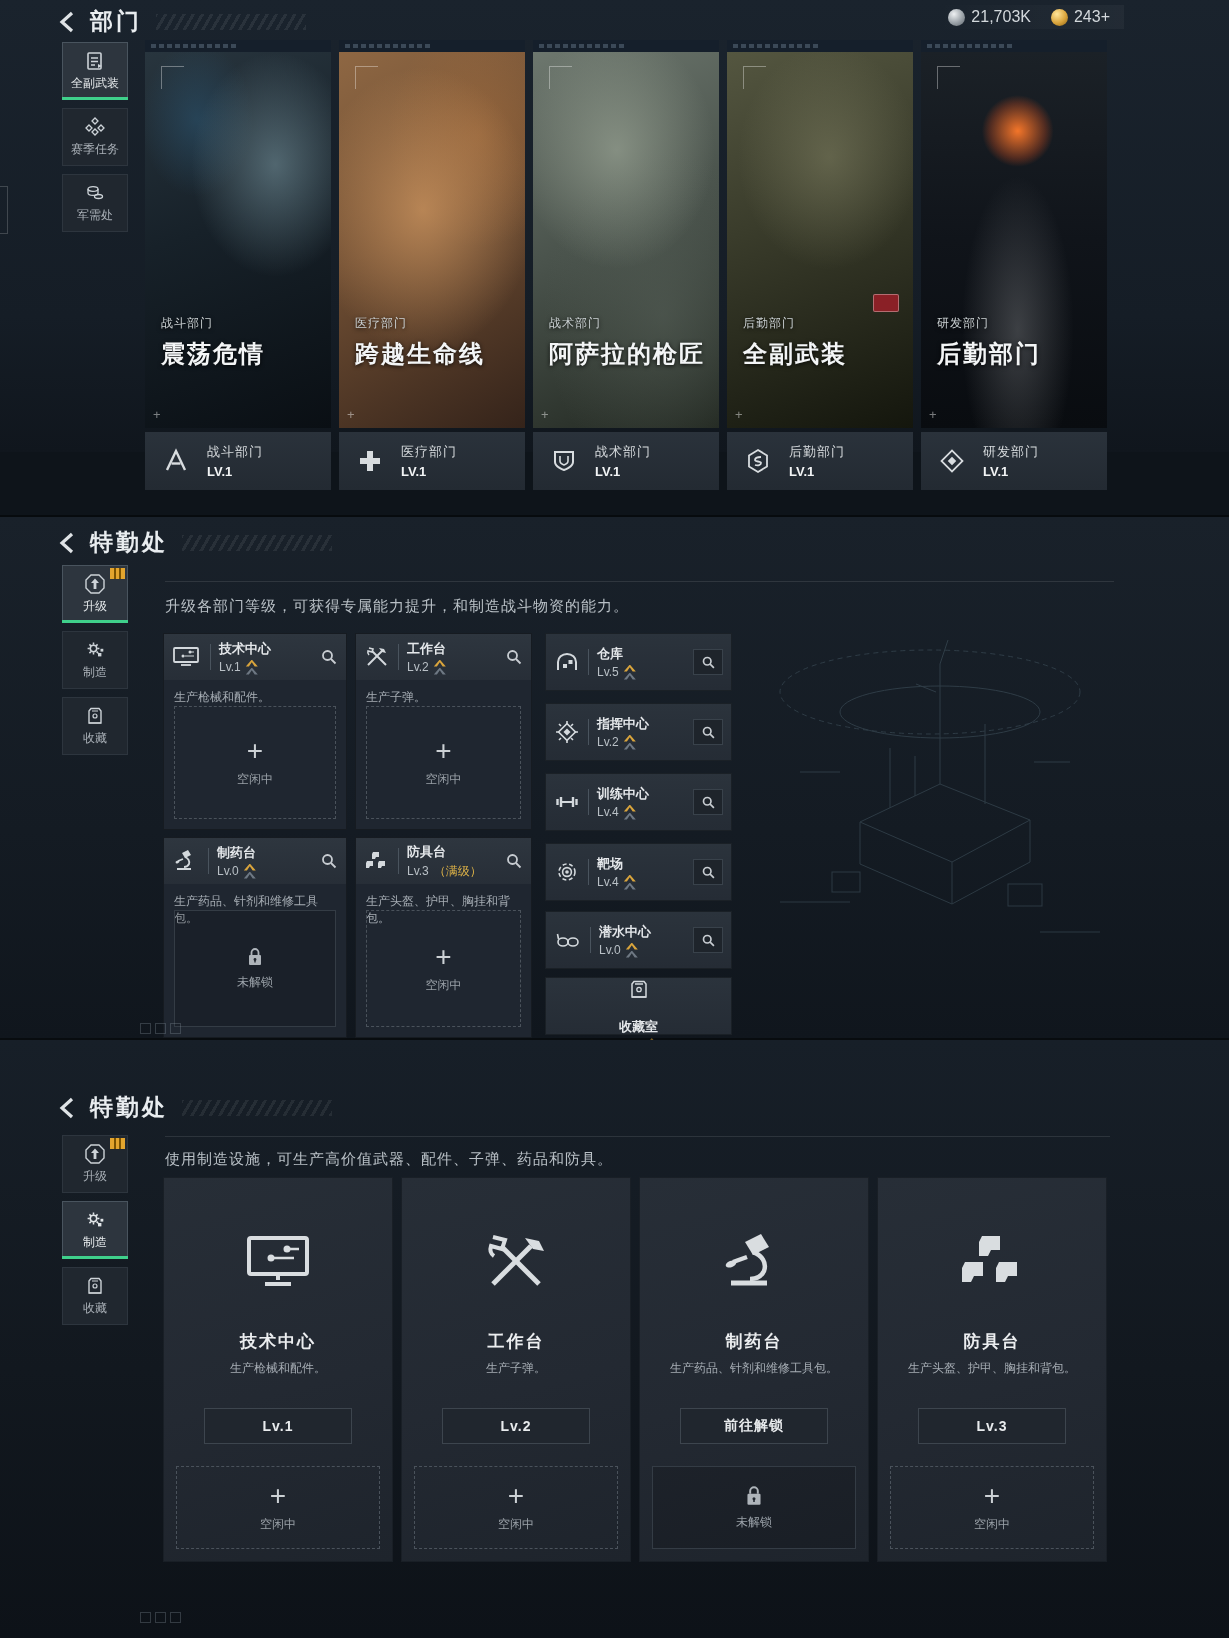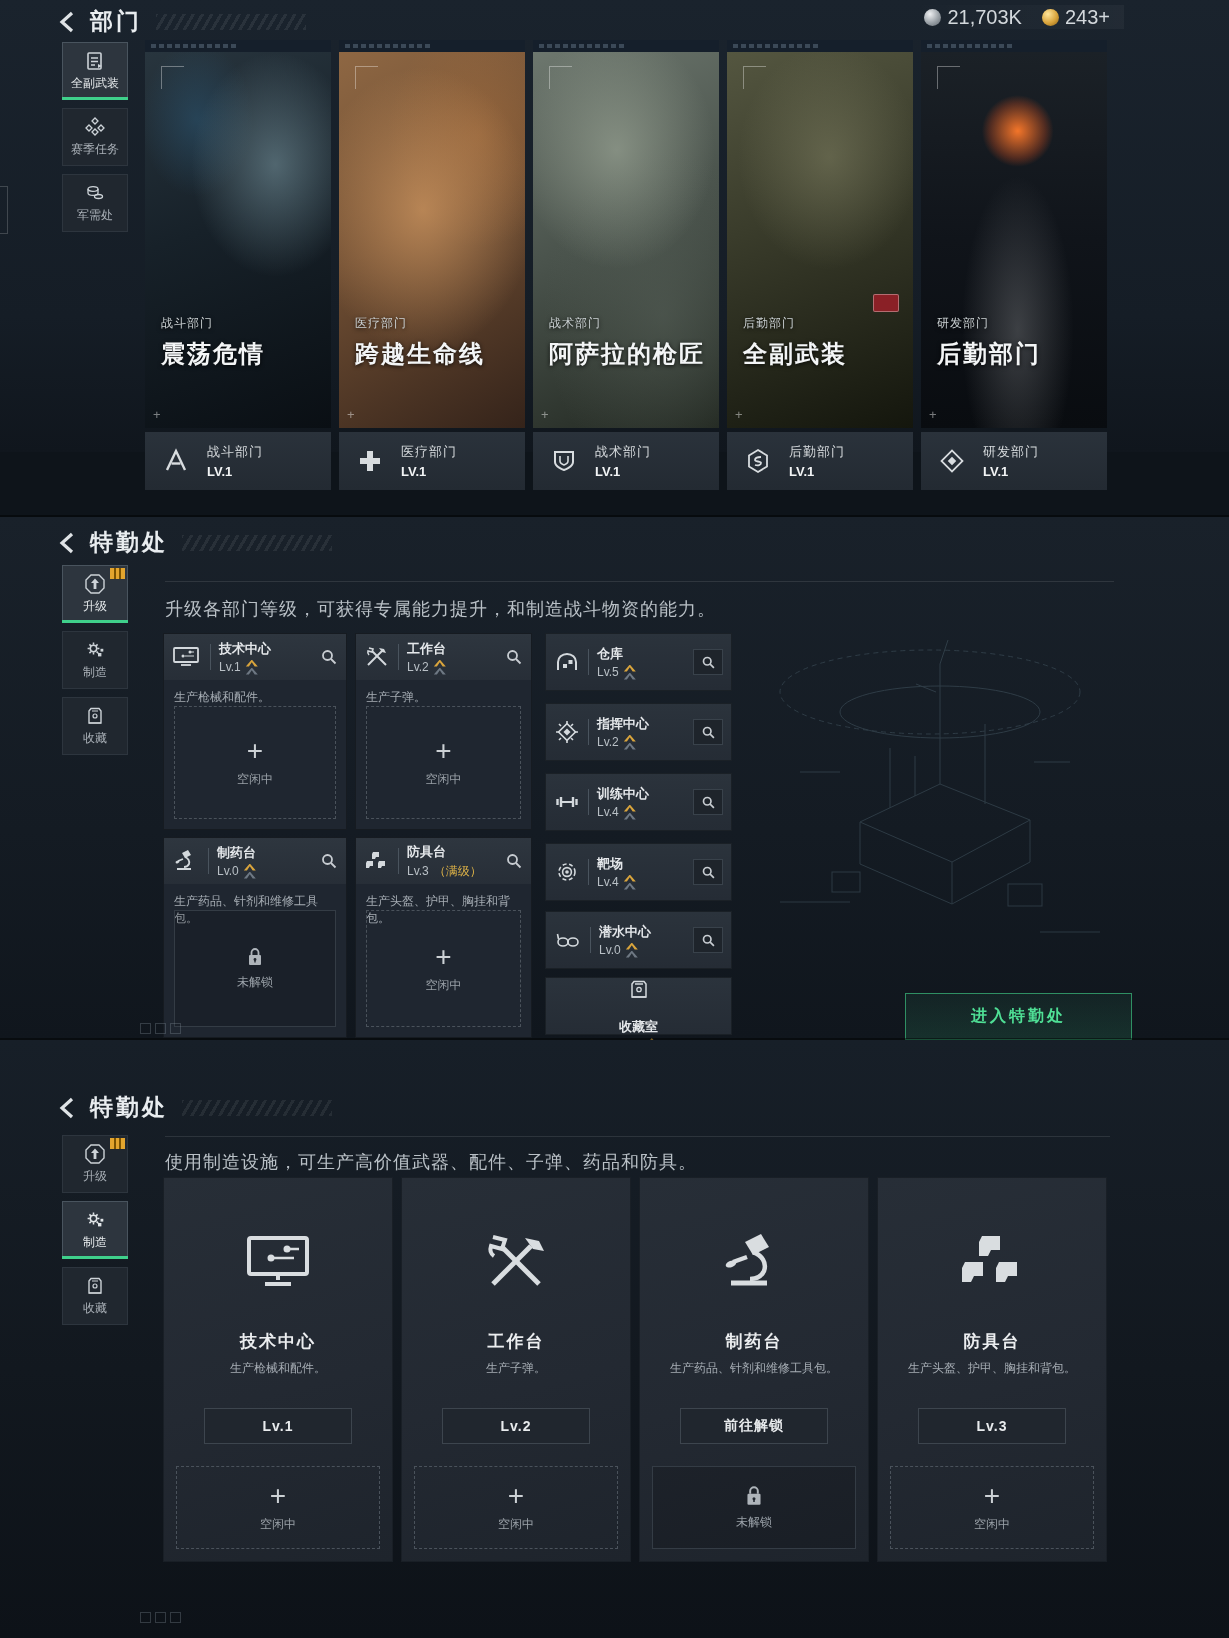--- a/index.html
+++ b/index.html
@@ -16,21 +16,21 @@
   .seam{position:absolute;left:0;width:1229px;height:3px;background:rgba(0,0,0,.45);}
 
   
   .hdr{position:absolute;display:flex;align-items:center;gap:14px;}
   .hdr .title{font-size:23px;font-weight:bold;color:#e9edf0;letter-spacing:3px;}
   .hatch{width:150px;height:16px;background:repeating-linear-gradient(-60deg,rgba(255,255,255,.07) 0 3px,transparent 3px 8px);}
 
   
   .currency{position:absolute;display:flex;align-items:center;gap:20px;height:24px;padding:0 14px;
     background:linear-gradient(90deg,transparent,rgba(255,255,255,.04));}
-  .cur{display:flex;align-items:center;gap:6px;font-size:20px;color:#d3d8dc;}
+  .cur{display:flex;align-items:center;gap:6px;font-size:16px;color:#d3d8dc;}
   .coin{width:17px;height:17px;border-radius:50%;}
   .coin.silver{background:radial-gradient(circle at 35% 30%,#eef0f2,#9aa1a7 55%,#5d646b);}
   .coin.gold{background:radial-gradient(circle at 35% 30%,#ffe59a,#d9a43c 55%,#8a6014);}
 
   
   .side{position:absolute;display:flex;flex-direction:column;gap:8px;}
   .side-item{width:66px;height:58px;background:#20272f;border:1px solid #2d353e;box-sizing:border-box;
     display:flex;flex-direction:column;align-items:center;justify-content:center;gap:3px;
     color:#aab1b8;font-size:12px;position:relative;cursor:pointer;}
   .side-item.sel{background:#2d353e;border-color:#49545e;color:#e8ecee;}
@@ -104,21 +104,21 @@
   
   .wire{position:absolute;pointer-events:none;}
 
   
   .enter-btn{position:absolute;display:flex;align-items:center;justify-content:center;
     border:1px solid #2f8f63;background:linear-gradient(180deg,rgba(47,143,99,.10),rgba(47,143,99,.22));
     color:#4fdf95;font-size:16px;font-weight:bold;letter-spacing:3px;cursor:pointer;}
 
   
   .hline{position:absolute;height:1px;background:rgba(255,255,255,.10);}
-  .descline{position:absolute;font-size:18px;color:#b9c0c6;letter-spacing:1px;}
+  .descline{position:absolute;font-size:15px;color:#b9c0c6;letter-spacing:1px;}
 
   
   .ccard{position:absolute;width:230px;height:385px;background:linear-gradient(165deg,#272e37 0%,#232932 55%,#1e242c 100%);
     border:1px solid #191f26;box-sizing:border-box;cursor:pointer;}
   .ccard .cicon{position:absolute;left:0;right:0;top:52px;display:flex;justify-content:center;}
   .ccard .cname{position:absolute;left:0;right:0;top:152px;text-align:center;font-size:17px;font-weight:bold;color:#eceef0;letter-spacing:2px;}
   .ccard .cdesc{position:absolute;left:0;right:0;top:182px;text-align:center;font-size:12px;color:#a6adb4;}
   .clvbtn{position:absolute;left:40px;right:40px;top:230px;height:34px;background:#20262e;border:1px solid #3d454e;
     display:flex;align-items:center;justify-content:center;font-size:14px;font-weight:bold;color:#e8ebed;cursor:pointer;letter-spacing:1px;}
   .cslot{position:absolute;left:12px;right:12px;top:288px;bottom:12px;border:1px dashed #4a525b;
@@ -665,23 +665,20 @@
         </span>
     </span>
     <span class="bmagbox">
         <svg width="15" height="15" viewBox="0 0 18 18">
           <circle cx="7.5" cy="7.5" r="4.5" stroke="#c8cdd2" stroke-width="2" fill="none"></circle>
           <path d="M11 11l4.5 4.5" stroke="#c8cdd2" stroke-width="2"></path>
         </svg>
       </span>
   </div>
 
-  <div class="enter-btn" style="left:905px;top:476px;width:225px;height:45px;">
-    <span>进入特勤处</span>
-  </div>
 
   <div class="deco-squares" style="left:140px;top:506px;">
       <i></i>
       <i></i>
       <i></i>
     </div>
 </div>
 
 <div class="seam" style="top:1038px;"></div>
 

